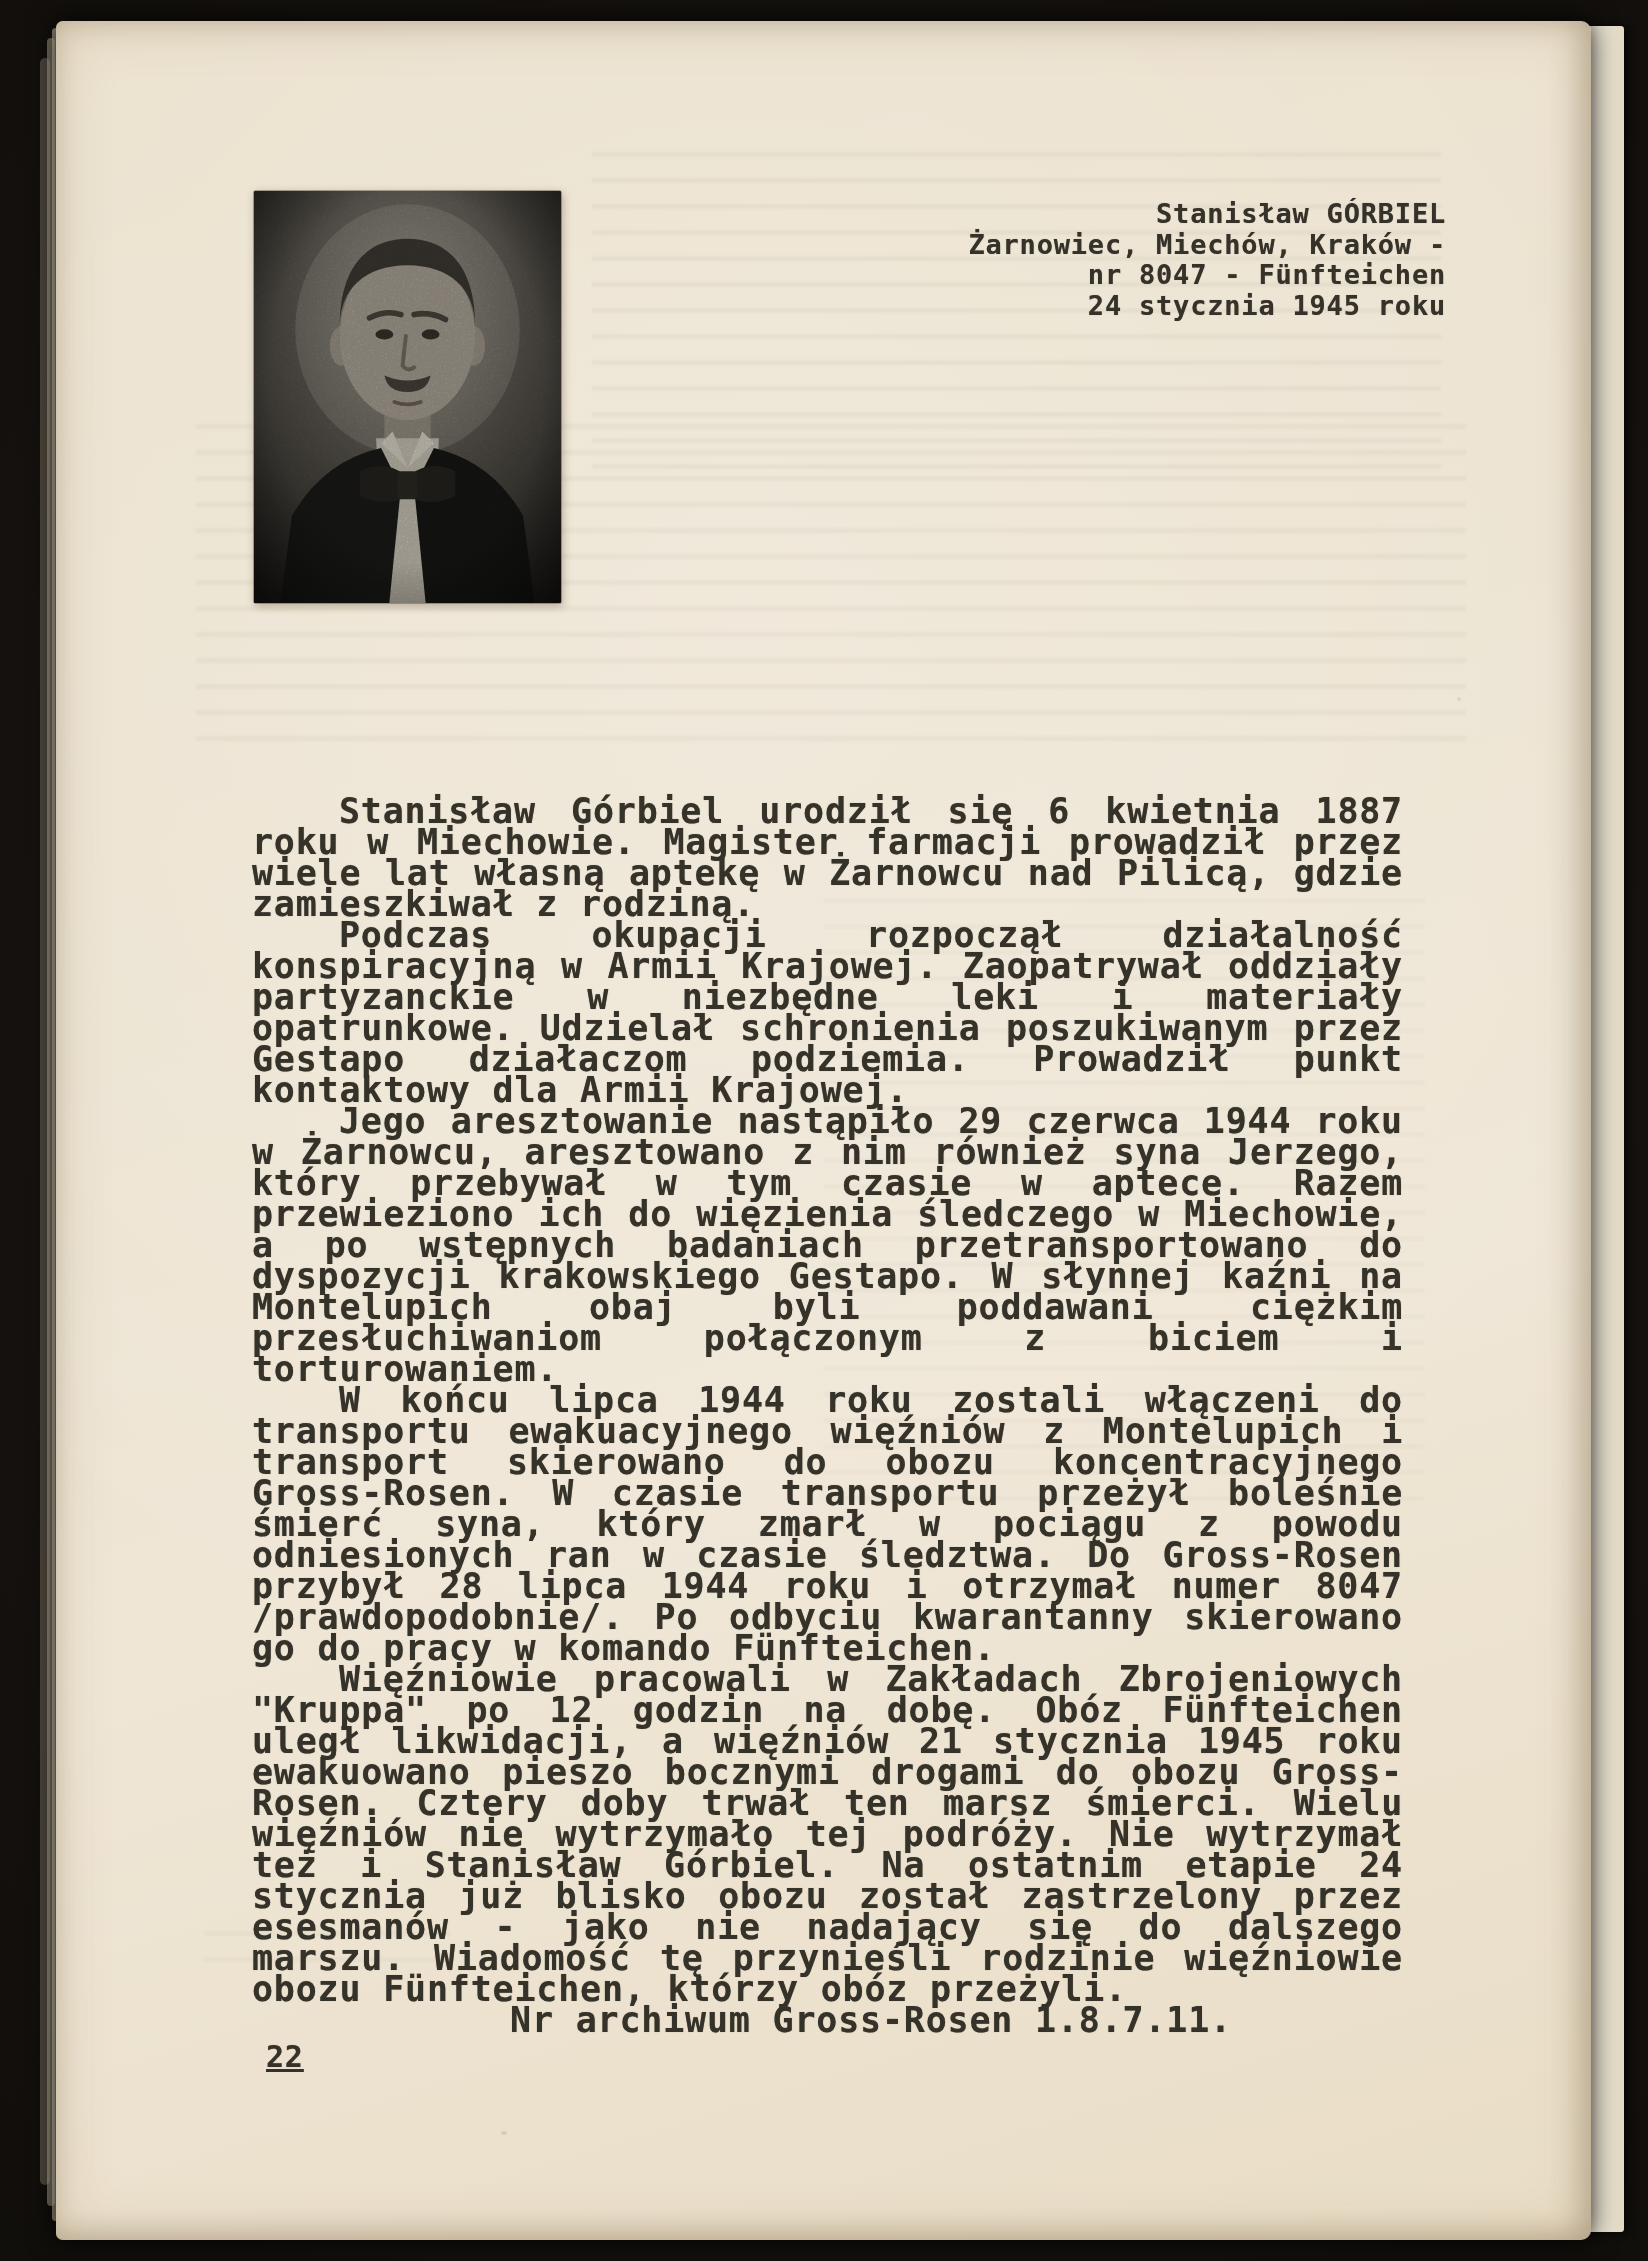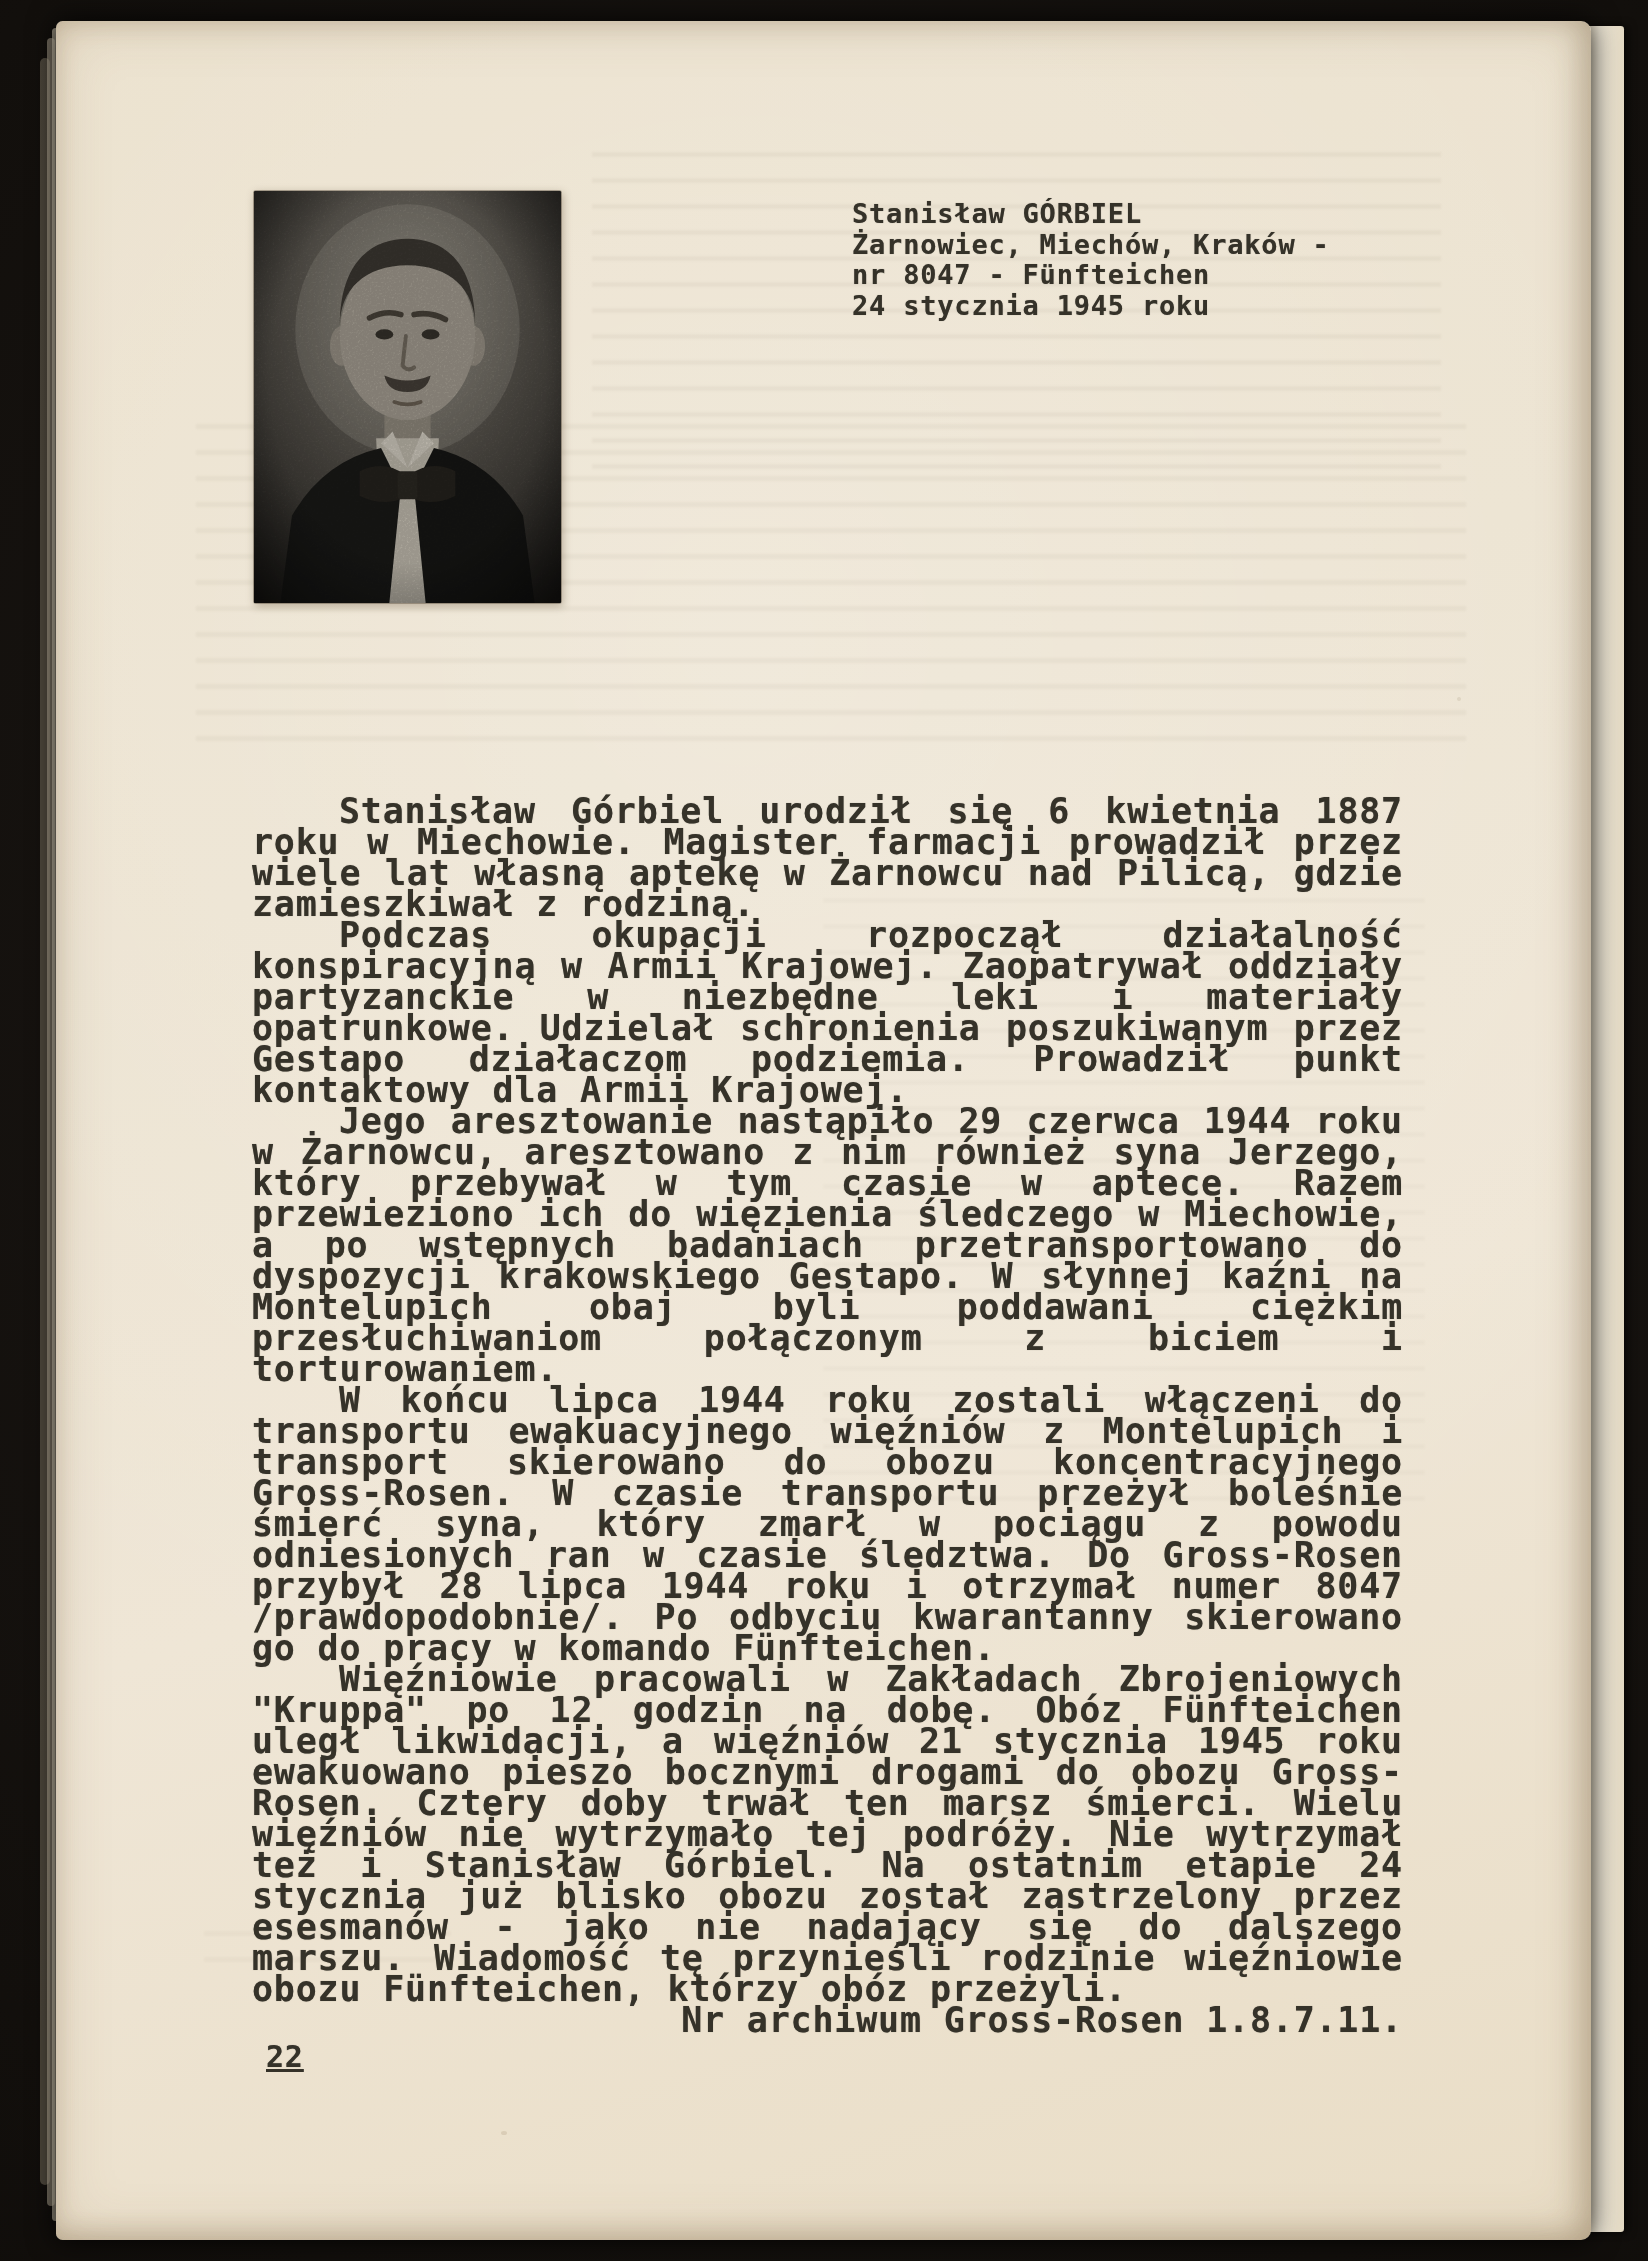--- a/index.html
+++ b/index.html
@@ -43,35 +43,35 @@
   .g3{left:767px;top:874px;width:602px;height:627px;opacity:.06;}
   .g4{left:148px;top:1896px;width:247px;height:66px;opacity:.08;}
 
   .photo{
     position:absolute;left:198px;top:170px;width:307px;height:412px;
     background:#2a2926;border-radius:1.6px;overflow:hidden;
     box-shadow:0 0 0 0.8px rgba(70,60,45,.5), 1.6px 2.5px 8.2px rgba(80,60,35,.35);
   }
   .photo svg{display:block;width:100%;height:100%;}
 
-  .typed{color:#353229;letter-spacing:0.8px;text-shadow:0 0 0.8px rgba(53,50,41,.55);}
+  .typed{color:#353229;letter-spacing:0.8px;text-shadow:0 0 0.8px rgba(53,50,41,.55);text-align:right;}
 
   .header-block{
     position:absolute;left:796px;top:178px;width:594px;
     font-size:27px;line-height:30.5px;font-weight:700;
   }
   .hline{white-space:nowrap;}
 
   .body-text{
     position:absolute;left:196px;top:775px;width:1151px;
     font-size:35px;line-height:31px;font-weight:700;
     text-align:justify;
   }
   .body-text p{margin:0;text-indent:87px;}
-  .body-text p.archive{text-align:right;}
+  .body-text p.archive{text-align:center;}
 
   .page-number{
     position:absolute;left:210px;top:2018px;
     font-size:30px;font-weight:700;text-decoration:underline;
   }
 
   
   .speckle{position:absolute;border-radius:50%;background:rgba(120,95,60,.25);}
   .s1{left:1022px;top:1570px;width:5px;height:4.1px;}
   .s2{left:445px;top:2110px;width:5.8px;height:4.1px;opacity:.6;}

